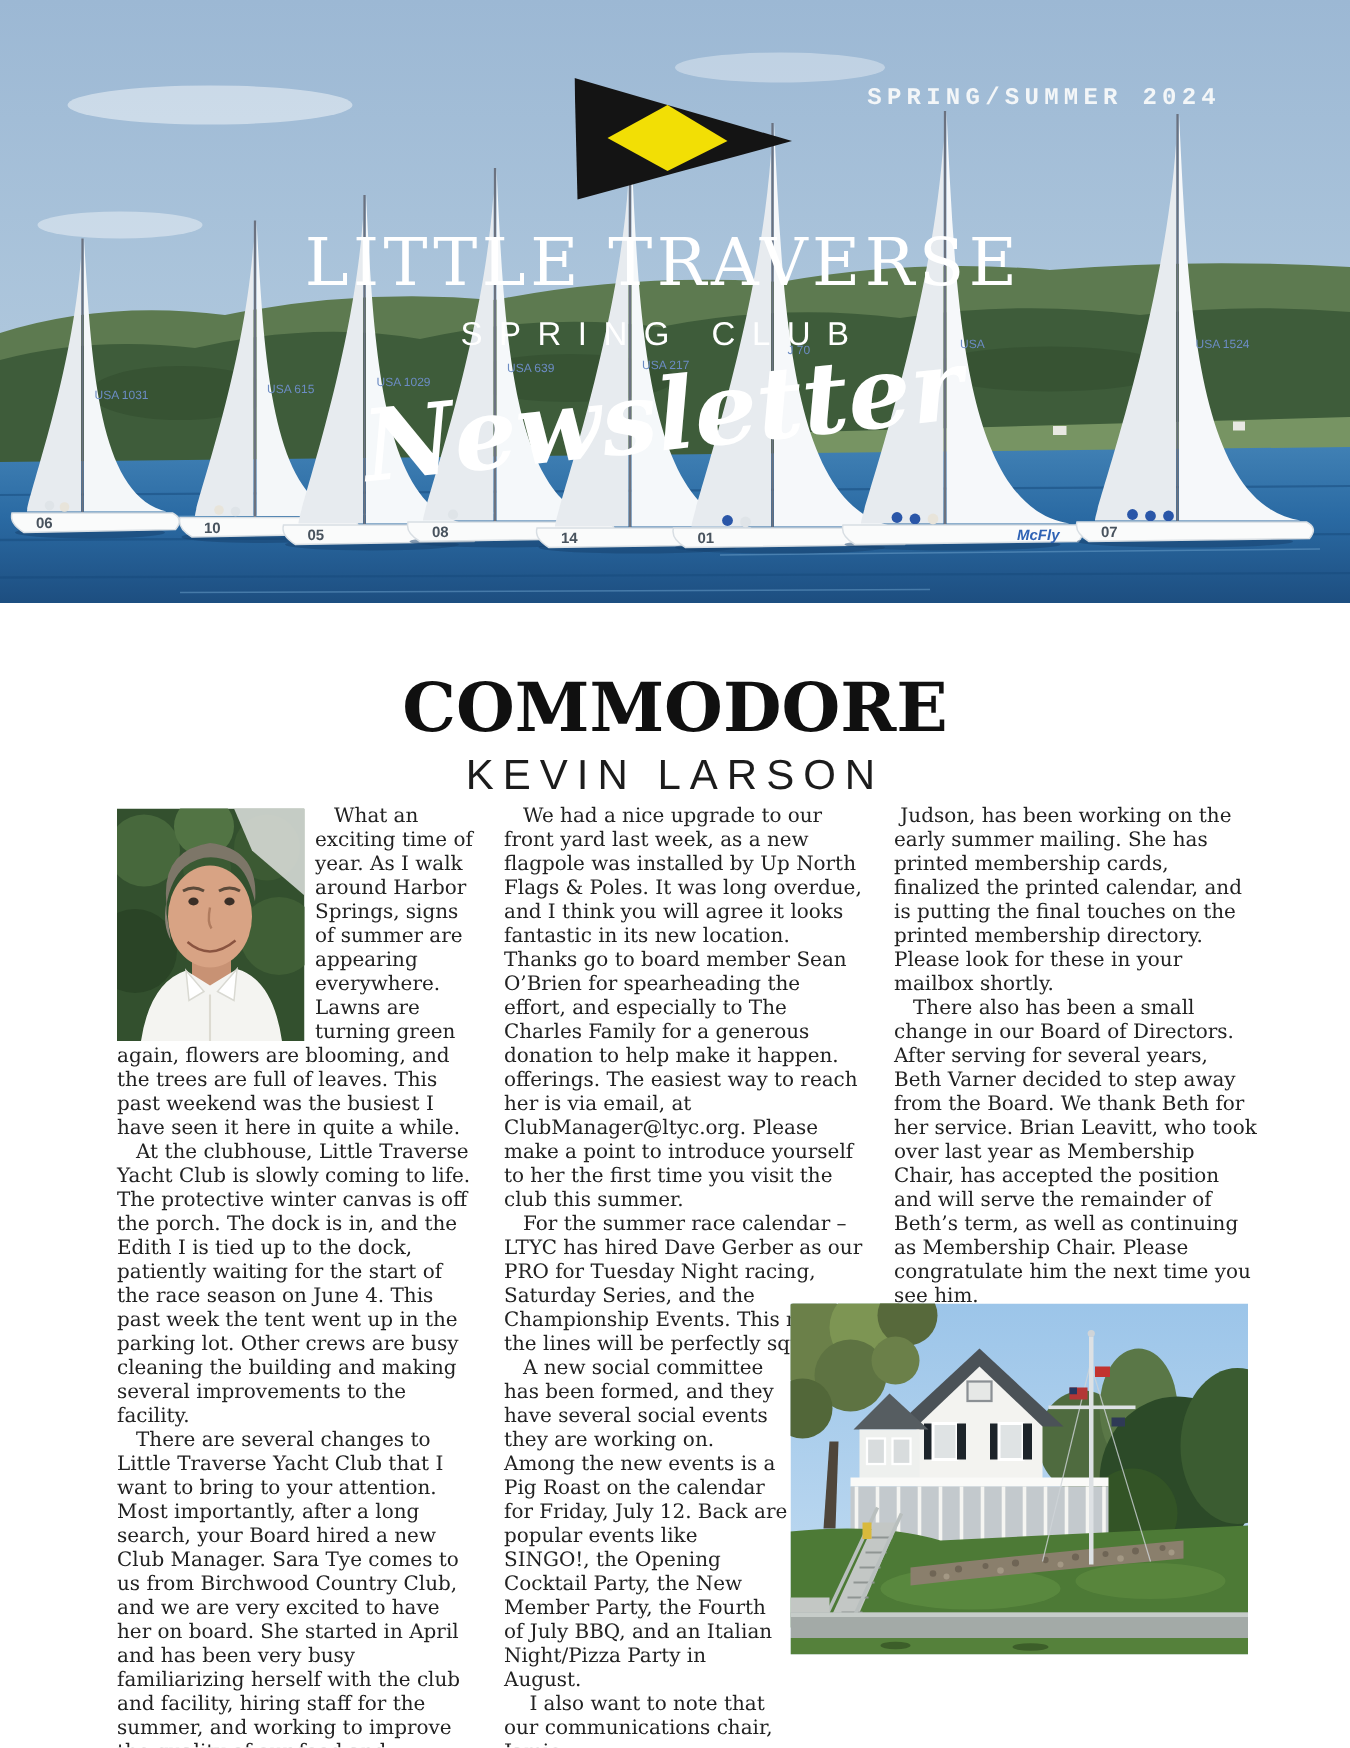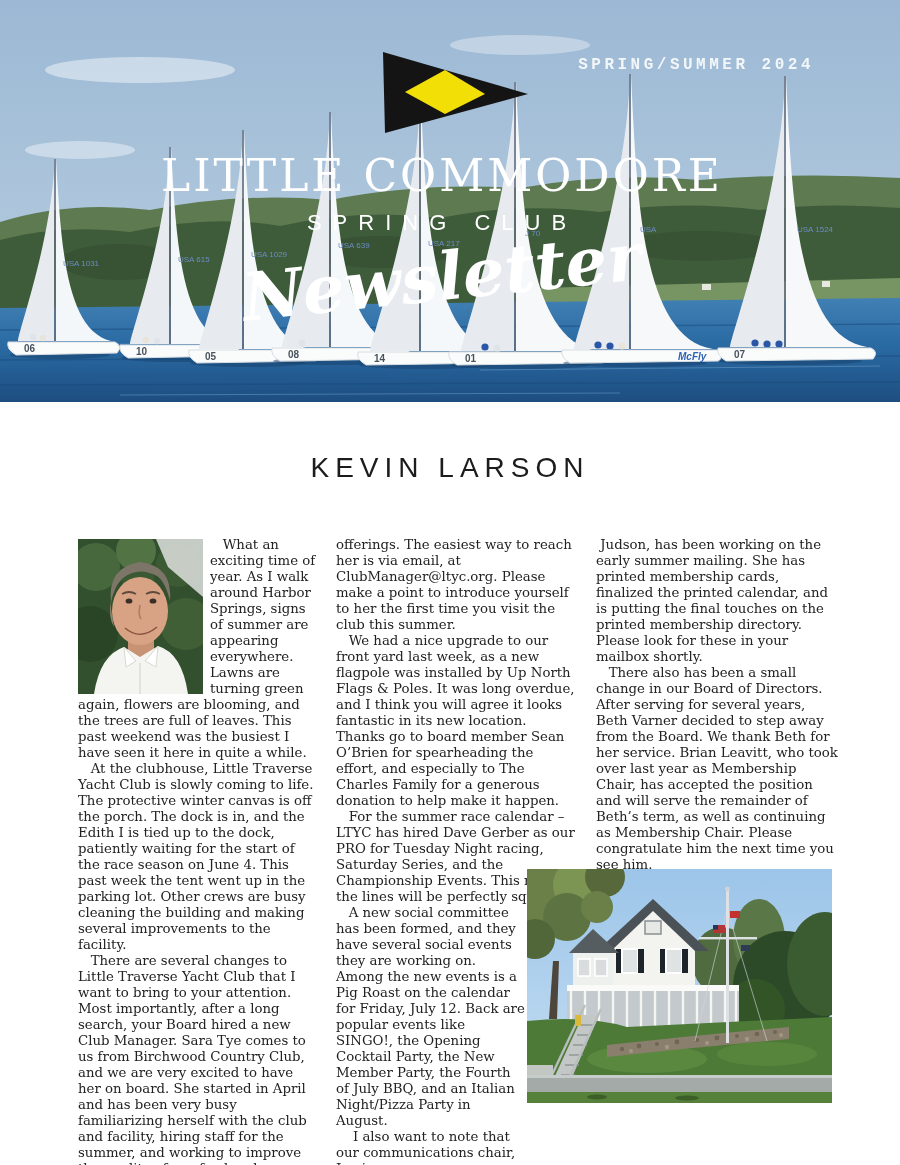--- a/index.html
+++ b/index.html
@@ -182,28 +182,28 @@
     </svg>
 
     <div class="issue-label">SPRING/SUMMER 2024</div>
 
     <svg class="burgee" width="146" height="82" viewBox="0 0 146 82">
       <path d="M0,0 L145,42 L2,81 Z" fill="#141414"></path>
       <path d="M22,40 L62,18 L102,42 L62,62 Z" fill="#f2df05"></path>
     </svg>
 
     <div class="hero-titles">
-      <div class="club-line1">LITTLE COMMODORE</div>
+      <div class="club-line1">LITTLE TRAVERSE</div>
       <div class="club-line2">SPRING CLUB</div>
       <div class="script-title">Newsletter</div>
     </div>
   </header>
 
   <section class="headline">
-    <h1><br></h1>
+    <h1><br><span>COMMODORE</span></h1>
     <div class="byline">KEVIN LARSON</div>
   </section>
 
   <div class="col col1">
     <div class="headshot-float">
       <svg width="125" height="155" viewBox="0 0 125 155">
         <rect width="125" height="155" fill="#33502e"></rect>
         <circle cx="18" cy="28" r="24" fill="#47683c"></circle>
           <circle cx="58" cy="12" r="20" fill="#527444"></circle>
         <circle cx="100" cy="26" r="22" fill="#3c5a33"></circle>
@@ -230,22 +230,22 @@
     </div>
     <div>
         <p>   What an exciting time of year. As I walk around Harbor Springs, signs of summer are appearing everywhere. Lawns are turning green again, flowers are blooming, and the trees are full of leaves. This past weekend was the busiest I have seen it here in quite a while.</p>
         <p>   At the clubhouse, Little Traverse Yacht Club is slowly coming to life. The protective winter canvas is off the porch. The dock is in, and the Edith I is tied up to the dock, patiently waiting for the start of the race season on June 4. This past week the tent went up in the parking lot. Other crews are busy cleaning the building and making several improvements to the facility.</p>
         <p>   There are several changes to Little Traverse Yacht Club that I want to bring to your attention. Most importantly, after a long search, your Board hired a new Club Manager. Sara Tye comes to us from Birchwood Country Club, and we are very excited to have her on board. She started in April and has been very busy familiarizing herself with the club and facility, hiring staff for the summer, and working to improve the quality of our food and beverage</p>
       </div>
   </div>
 
   <div class="col col2">
     <div class="upper">
+        <p>   We had a nice upgrade to our front yard last week, as a new flagpole was installed by Up North Flags &amp; Poles. It was long overdue, and I think you will agree it looks fantastic in its new location. Thanks go to board member Sean O’Brien for spearheading the effort, and especially to The Charles Family for a generous donation to help make it happen.</p>
         <p>offerings. The easiest way to reach her is via email, at ClubManager@ltyc.org. Please make a point to introduce yourself to her the first time you visit the club this summer.</p>
-        <p>   We had a nice upgrade to our front yard last week, as a new flagpole was installed by Up North Flags &amp; Poles. It was long overdue, and I think you will agree it looks fantastic in its new location. Thanks go to board member Sean O’Brien for spearheading the effort, and especially to The Charles Family for a generous donation to help make it happen.</p>
         <p>   For the summer race calendar –  LTYC has hired Dave Gerber as our PRO for Tuesday Night racing, Saturday Series, and the Championship Events. This means the lines will be perfectly square</p>
       </div>
     <div class="lower">
         <p>   A new social committee has been formed, and they have several social events they are working on. Among the new events is a Pig Roast on the calendar for Friday, July 12. Back are popular events like SINGO!, the Opening Cocktail Party, the New Member Party, the Fourth of July BBQ, and an Italian Night/Pizza Party in August.</p>
         <p>    I also want to note that our communications chair, Jamie</p>
       </div>
   </div>
 
   <div class="col col3">
     <div>

